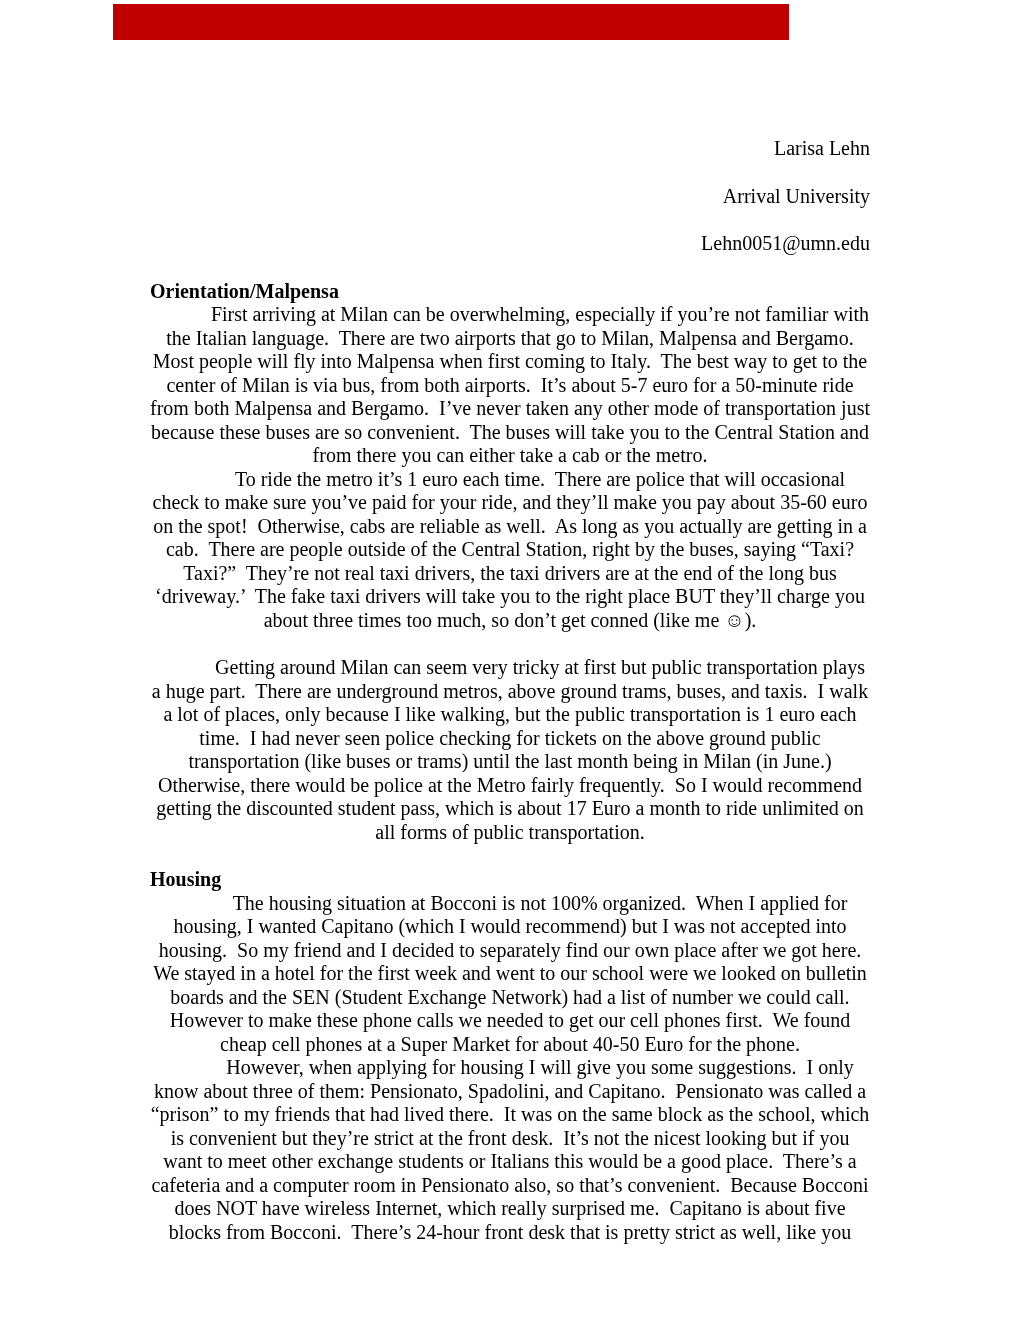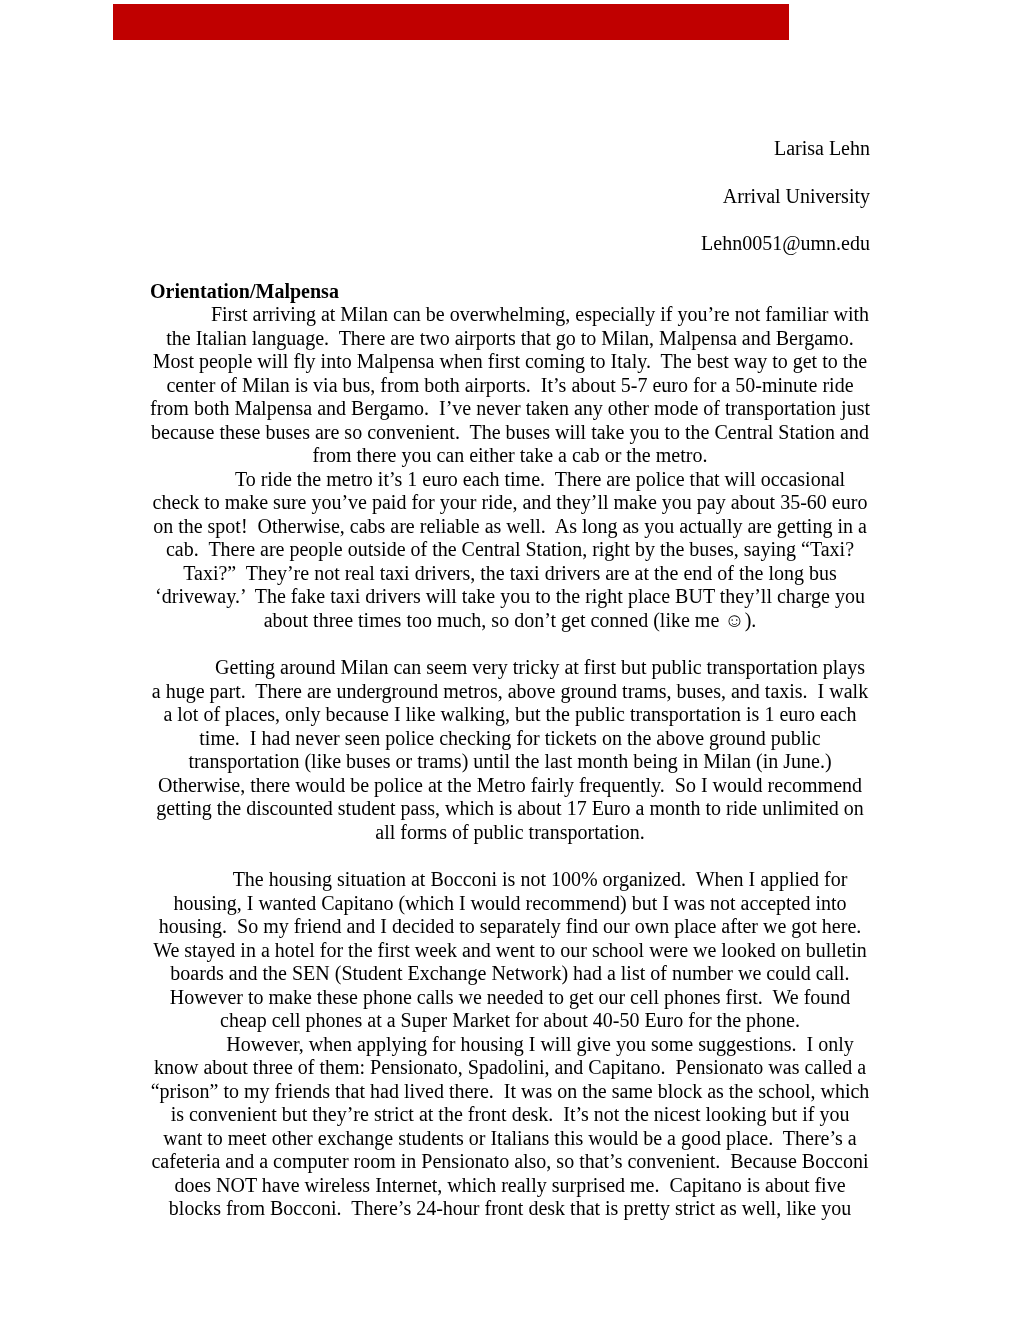--- a/index.html
+++ b/index.html
@@ -52,18 +52,19 @@
       <div class="heading">Orientation/Malpensa</div>
       <p class="para">First arriving at Milan can be overwhelming, especially if you’re not familiar with the Italian language.  There are two airports that go to Milan, Malpensa and Bergamo.  Most people will fly into Malpensa when first coming to Italy.  The best way to get to the center of Milan is via bus, from both airports.  It’s about 5-7 euro for a 50-minute ride from both Malpensa and Bergamo.  I’ve never taken any other mode of transportation just because these buses are so convenient.  The buses will take you to the Central Station and from there you can either take a cab or the metro.</p>
       <p class="para">To ride the metro it’s 1 euro each time.  There are police that will occasional check to make sure you’ve paid for your ride, and they’ll make you pay about 35-60 euro on the spot!  Otherwise, cabs are reliable as well.  As long as you actually are getting in a cab.  There are people outside of the Central Station, right by the buses, saying “Taxi? Taxi?”  They’re not real taxi drivers, the taxi drivers are at the end of the long bus ‘driveway.’  The fake taxi drivers will take you to the right place BUT they’ll charge you about three times too much, so don’t get conned (like me ☺).</p>
     </div>
 
     <div class="section">
       <p class="para">Getting around Milan can seem very tricky at first but public transportation plays a huge part.  There are underground metros, above ground trams, buses, and taxis.  I walk a lot of places, only because I like walking, but the public transportation is 1 euro each time.  I had never seen police checking for tickets on the above ground public transportation (like buses or trams) until the last month being in Milan (in June.) Otherwise, there would be police at the Metro fairly frequently.  So I would recommend getting the discounted student pass, which is about 17 Euro a month to ride unlimited on all forms of public transportation.</p>
     </div>
 
     <div class="section">
+      <div class="heading">Housing</div>
       <p class="para">The housing situation at Bocconi is not 100% organized.  When I applied for housing, I wanted Capitano (which I would recommend) but I was not accepted into housing.  So my friend and I decided to separately find our own place after we got here.  We stayed in a hotel for the first week and went to our school were we looked on bulletin boards and the SEN (Student Exchange Network) had a list of number we could call.  However to make these phone calls we needed to get our cell phones first.  We found cheap cell phones at a Super Market for about 40-50 Euro for the phone.</p>
       <p class="para">However, when applying for housing I will give you some suggestions.  I only know about three of them: Pensionato, Spadolini, and Capitano.  Pensionato was called a “prison” to my friends that had lived there.  It was on the same block as the school, which is convenient but they’re strict at the front desk.  It’s not the nicest looking but if you want to meet other exchange students or Italians this would be a good place.  There’s a cafeteria and a computer room in Pensionato also, so that’s convenient.  Because Bocconi does NOT have wireless Internet, which really surprised me.  Capitano is about five blocks from Bocconi.  There’s 24-hour front desk that is pretty strict as well, like you</p>
     </div>
 
   </div>
 </div>
 
 </body></html>

